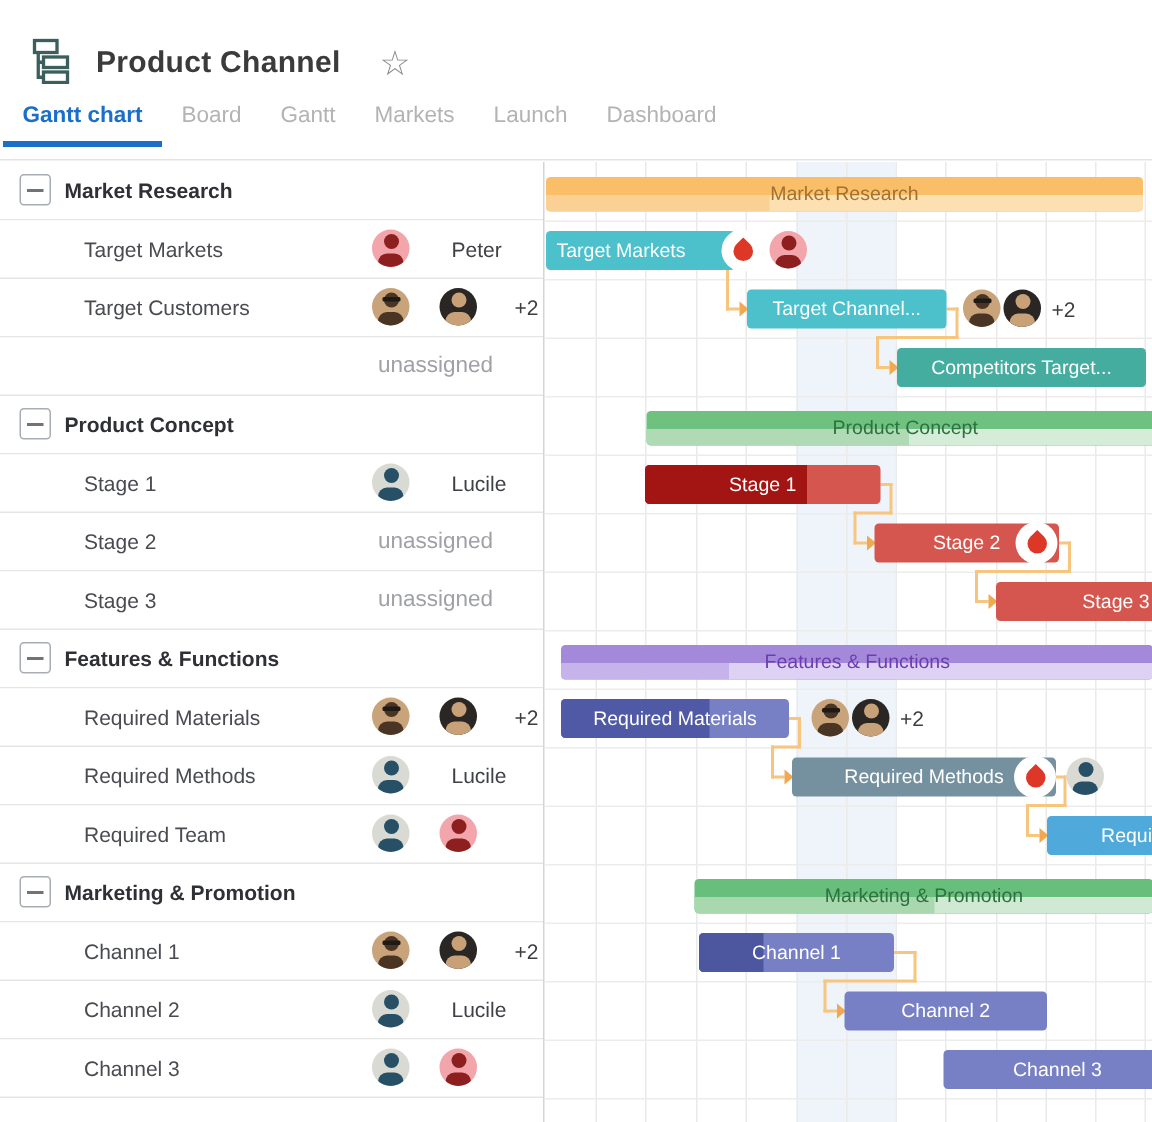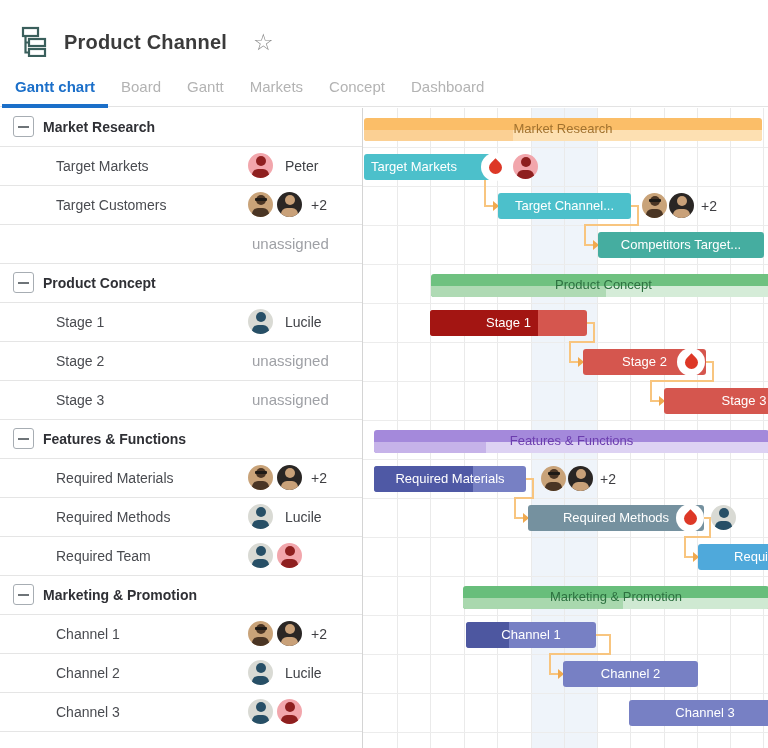--- a/index.html
+++ b/index.html
@@ -8,33 +8,33 @@
     width:768px; height:748px; overflow:hidden; position:relative;
     background:#fff; font-family:"Liberation Sans","DejaVu Sans",sans-serif;
     -webkit-font-smoothing:antialiased;
   }
   
   .app-header { display:flex; align-items:center; height:68px; padding:16px 0 0 20px; }
   .wbs-icon { flex:none; margin-top:2px; }
   .page-title { font-size:20px; font-weight:bold; color:#3B3B3B; margin-left:17px; letter-spacing:.2px; }
   .star { font-size:23px; color:#8A8A8A; margin-left:26px; line-height:1; cursor:pointer; }
   
-  .tabbar { display:flex; align-items:flex-end; height:39px; border-bottom:1px solid #E3E3E3; padding-left:2px; }
+  .tabbar { display:flex; align-items:flex-start; height:39px; border-bottom:1px solid #E3E3E3; padding-left:2px; }
   .tab { padding:0 13px 11px; font-size:15px; color:#B3B3B3; position:relative; cursor:pointer; white-space:nowrap; }
   .tab.active { color:var(--accent); font-weight:bold; }
   .tab.active::after { content:""; position:absolute; left:0; right:0; bottom:-2px; height:4px; background:var(--accent); }
   
   #main { position:absolute; top:108px; left:0; width:768px; bottom:0; }
   #tasklist { position:absolute; left:0; top:0; width:362px; }
   .trow { height:39px; border-bottom:1px solid #E5E5E5; position:relative; background:#fff; }
   .collapse-btn { position:absolute; left:13px; top:8px; width:21px; height:21px; border:1px solid #A7ADB3; border-radius:3px; background:#fff; cursor:pointer; }
   .collapse-btn::after { content:""; position:absolute; left:4px; right:4px; top:9px; height:2px; background:#6E7478; }
   .group-label { position:absolute; left:43px; top:0; line-height:38px; font-size:14px; font-weight:bold; color:#2F3035; }
   .task-label { position:absolute; left:56px; top:0; line-height:38px; font-size:14px; color:#494B50; }
-  .assignee { position:absolute; left:248px; top:0; bottom:1px; display:flex; align-items:center; gap:4px; }
+  .assignee { position:absolute; left:248px; top:0; bottom:1px; display:flex; align-items:center; gap:20px; }
   .assignee-name { margin-left:8px; font-size:14px; color:#3F4146; }
   .unassigned { font-size:15px; color:#9FA1A6; margin-left:4px; }
   .plus-extra { font-size:14px; color:#3E3E42; margin-left:5px; }
   
   .avatar { width:25px; height:25px; border-radius:50%; position:relative; overflow:hidden; flex:none; }
   .avatar .head { position:absolute; width:10px; height:10px; border-radius:50%; left:7.5px; top:3px; }
   .avatar .torso { position:absolute; width:17px; height:10px; border-radius:6px 6px 0 0; left:4px; bottom:-1px; }
   .avatar .glasses { position:absolute; width:12px; height:3px; border-radius:1px; left:6.5px; top:6px; background:#1E1A16; }
   
   #chart { position:absolute; left:362px; top:0; width:406px; height:640px; overflow:hidden; border-left:1px solid #D4D4D4; background:#fff; }
@@ -69,21 +69,21 @@
   </span>
   <span class="page-title">Product Channel</span>
   <span class="star">☆</span>
 </div>
 
 <div class="tabbar" id="tabs">
     <div class="tab active">Gantt chart</div>
     <div class="tab">Board</div>
     <div class="tab">Gantt</div>
     <div class="tab">Markets</div>
-    <div class="tab">Concept</div>
+    <div class="tab">Launch</div>
     <div class="tab">Dashboard</div>
   </div>
 
 <div id="main">
   <div id="tasklist">
       <div class="trow">
         <div class="collapse-btn"></div>
         <div class="group-label">Market Research</div>
       </div>
       <div class="trow">

